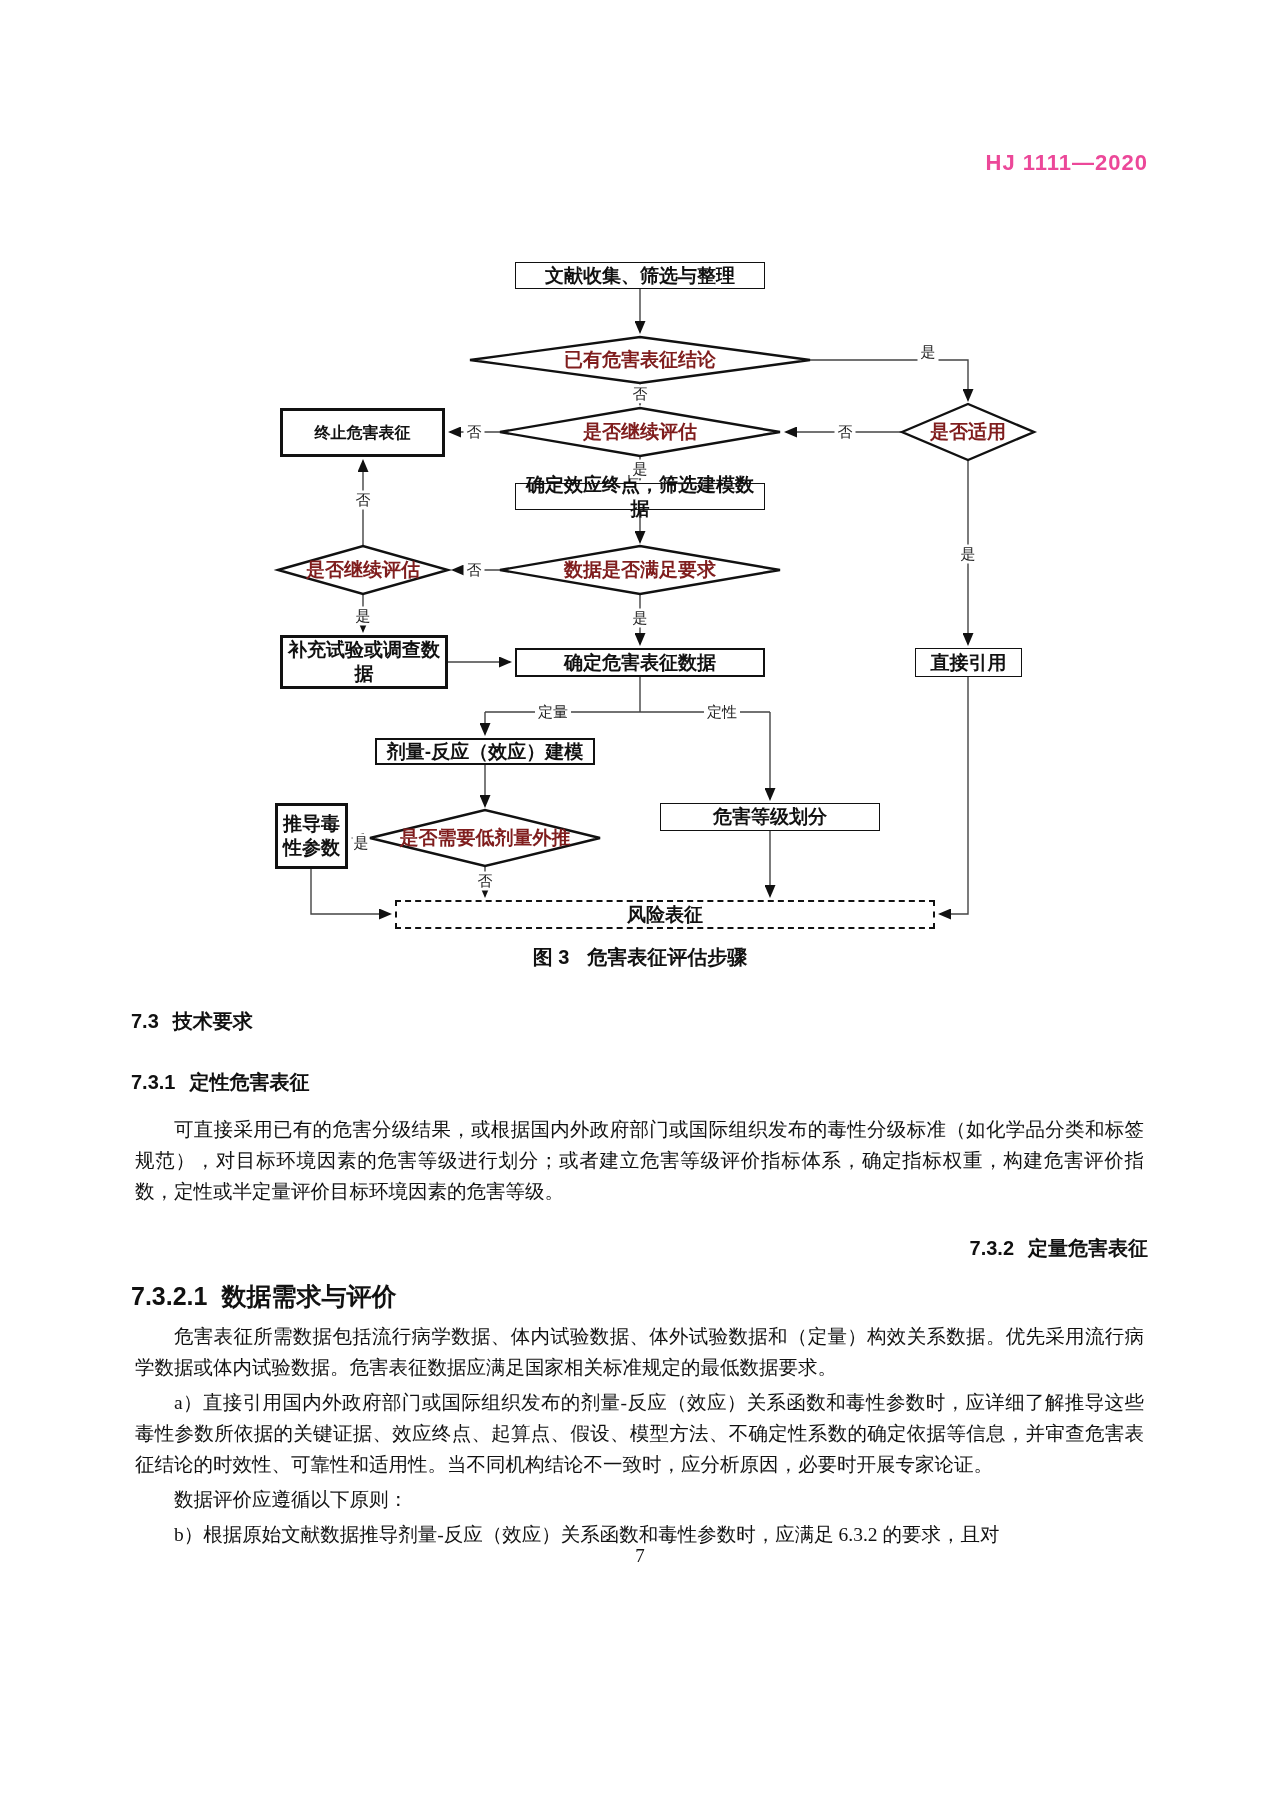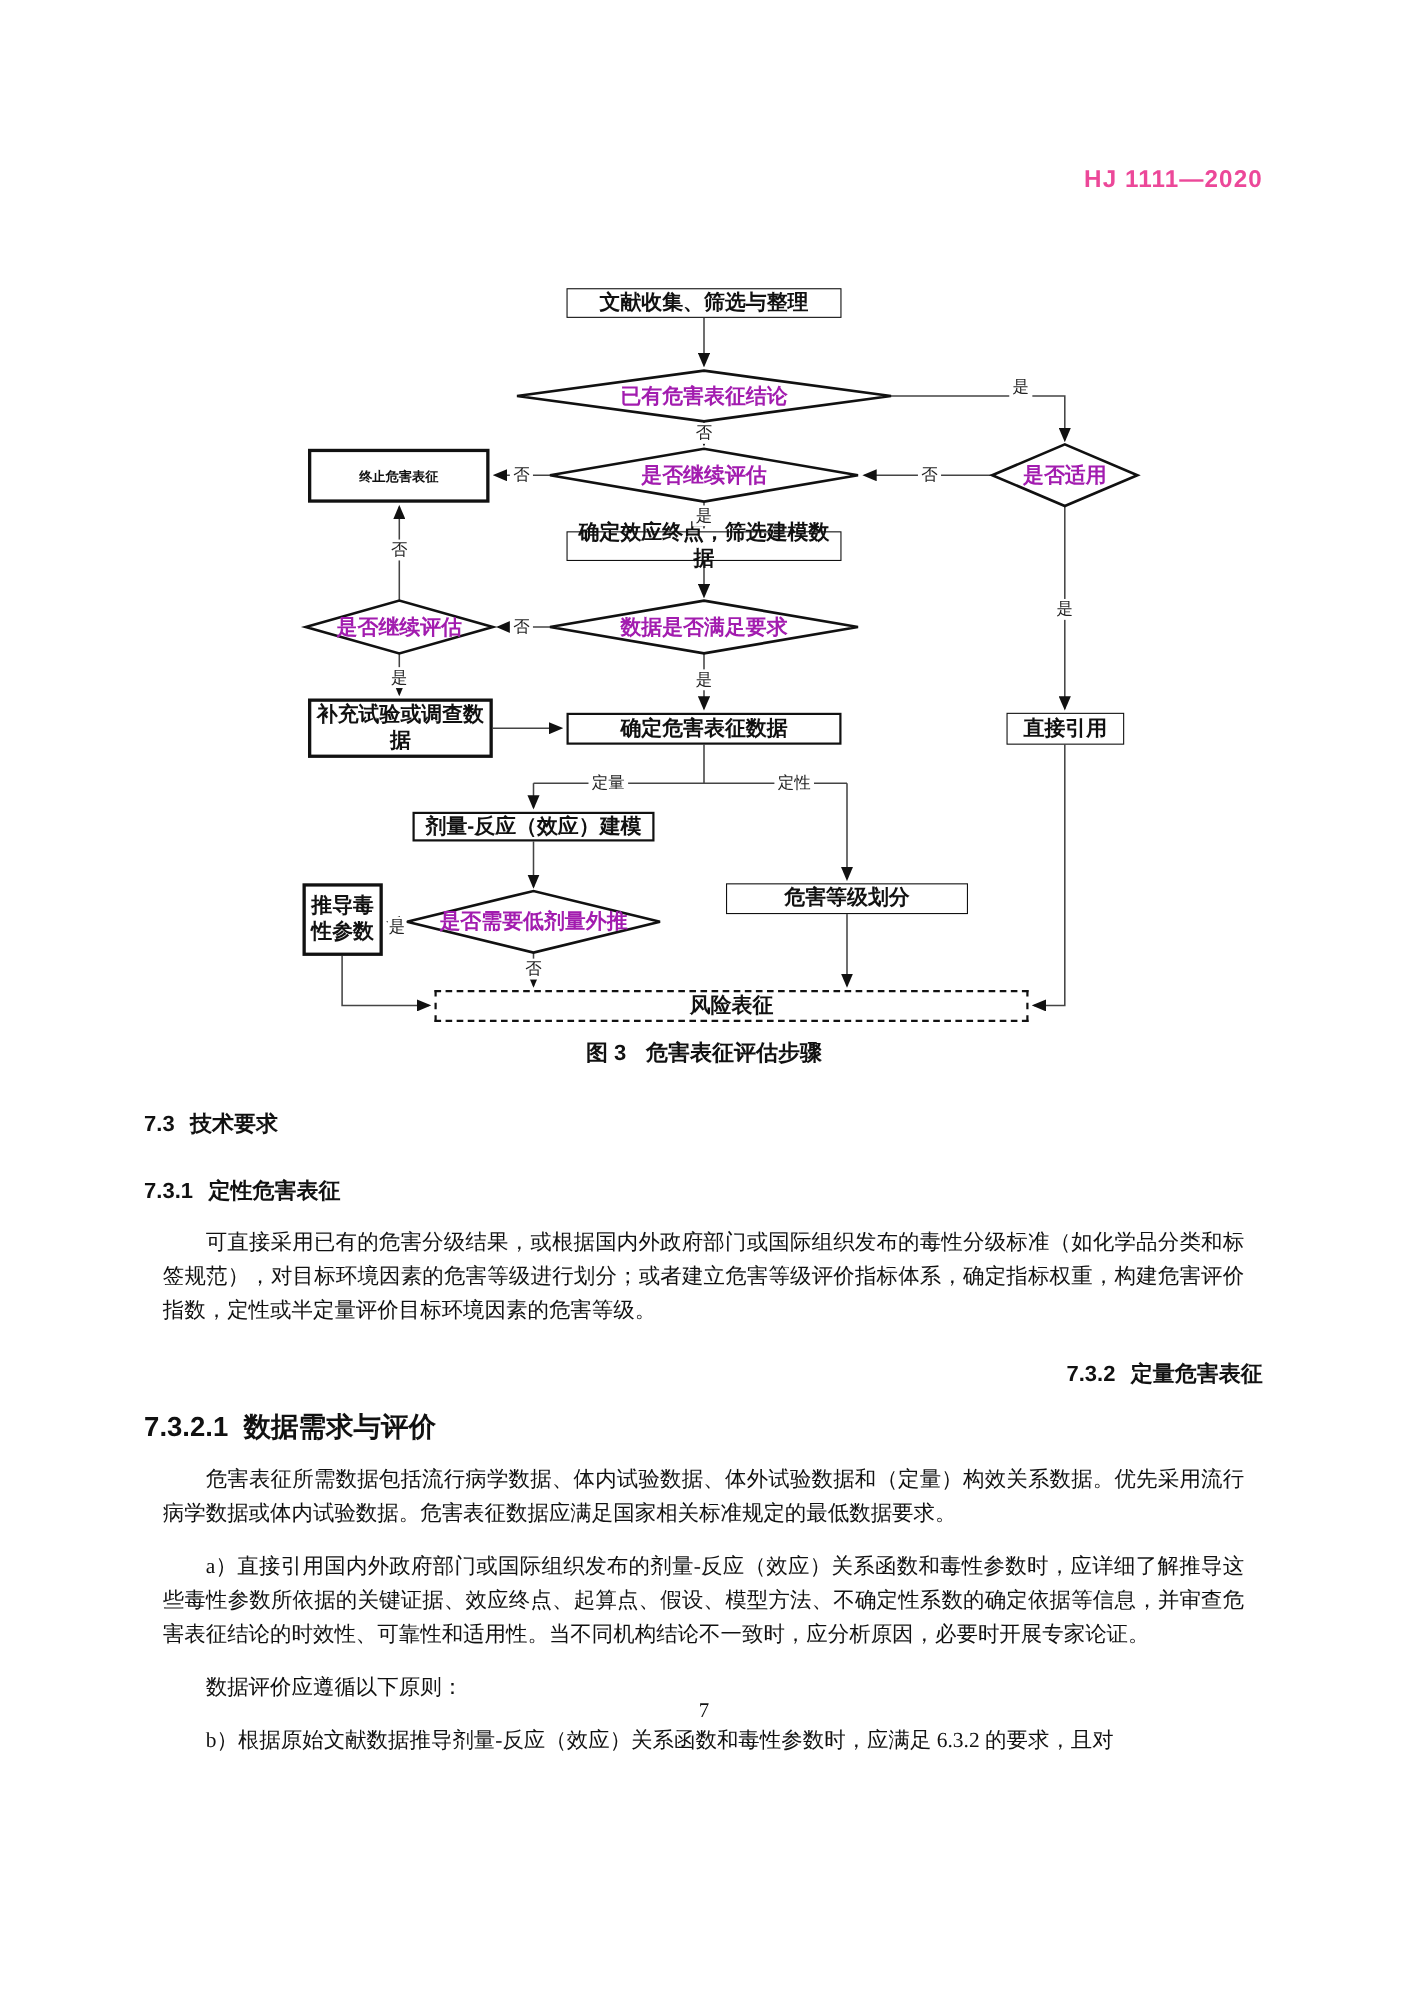--- a/index.html
+++ b/index.html
@@ -19,21 +19,21 @@
     position:absolute;background:#fff;border:1.5px solid #111;
     display:flex;align-items:center;justify-content:center;text-align:center;
     font-size:19px;font-weight:bold;color:#111;line-height:24px;z-index:3;
     box-sizing:border-box;padding:0 4px;
   }
   .fc-box.thick{border-width:3px;}
   .fc-box.mid{border-width:2.5px;}
   .fc-box.dashed{border:2.5px dashed #111;}
   .dtxt{
     position:absolute;transform:translate(-50%,-50%);z-index:3;
-    font-size:19px;font-weight:bold;color:#a21caf;white-space:nowrap;
+    font-size:19px;font-weight:bold;color:#7f1d1d;white-space:nowrap;
     pointer-events:none;
   }
   .lbl{
     position:absolute;transform:translate(-50%,-50%);z-index:4;
     background:#fff;padding:0 3px;font-size:15px;color:#222;white-space:nowrap;
   }
   .fc-caption{
     position:absolute;left:0;top:944px;width:1280px;text-align:center;
     font-size:20px;font-weight:bold;color:#111;z-index:3;
   }
@@ -42,21 +42,21 @@
   .doc{
     position:absolute;left:131px;top:1008px;width:1017px;
     font-family:"Liberation Serif","DejaVu Serif",serif;font-size:19.5px;color:#111;
   }
   .hd{font-family:"Liberation Sans","DejaVu Sans",sans-serif;font-weight:bold;font-size:20px;color:#111;}
   .hd .num{margin-right:14px;}
   .hd-l2{margin:0 0 34px 0;}
   .hd-l3{margin:0 0 18px 0;}
   .hd-l3b{margin:28px 0 18px 0;text-align:right;}
   .hd-l4{margin:0 0 8px 0;font-size:25px;}
-  .doc p{margin:17px;text-indent:2em;line-height:31px;text-align:justify;}
+  .doc p{margin:4px;text-indent:2em;line-height:31px;text-align:justify;}
   .doc p.sp{margin-bottom:24px;}
   .pageno{
     position:absolute;left:0;top:1545px;width:1280px;text-align:center;
     font-family:"Liberation Serif","DejaVu Serif",serif;font-size:19px;color:#111;
   }
 </style>
 </head>
 <body>
 
 <div class="hdr">HJ 1111—2020</div>
@@ -97,21 +97,21 @@
       <polygon points="470,360 640,337 810,360 640,383"></polygon>
       <polygon points="500,432 640,408 780,432 640,456"></polygon>
       <polygon points="902,432 968,404 1034,432 968,460"></polygon>
       <polygon points="500,570 640,546 780,570 640,594"></polygon>
       <polygon points="278,570 363,546 448,570 363,594"></polygon>
       <polygon points="370,838 485,810 600,838 485,866"></polygon>
     </g>
   </svg>
 
   <div class="fc-box" style="left:515px;top:262px;width:250px;height:27px;">文献收集、筛选与整理</div>
-  <div class="fc-box thick" style="left:280px;top:408px;width:165px;height:49px;font-size:12px;">终止危害表征</div>
+  <div class="fc-box thick" style="left:280px;top:408px;width:165px;height:49px;font-size:16px;">终止危害表征</div>
   <div class="fc-box" style="left:515px;top:483px;width:250px;height:27px;">确定效应终点，筛选建模数据</div>
   <div class="fc-box thick" style="left:280px;top:635px;width:168px;height:54px;">补充试验或调查数据</div>
   <div class="fc-box mid" style="left:515px;top:648px;width:250px;height:29px;">确定危害表征数据</div>
   <div class="fc-box" style="left:915px;top:648px;width:107px;height:29px;">直接引用</div>
   <div class="fc-box mid" style="left:375px;top:738px;width:220px;height:27px;">剂量-反应（效应）建模</div>
   <div class="fc-box" style="left:660px;top:803px;width:220px;height:28px;">危害等级划分</div>
   <div class="fc-box thick" style="left:275px;top:803px;width:73px;height:66px;">推导毒性参数</div>
   <div class="fc-box dashed" style="left:395px;top:900px;width:540px;height:29px;">风险表征</div>
 
   <div class="dtxt" style="left:640px;top:360px;">已有危害表征结论</div>

